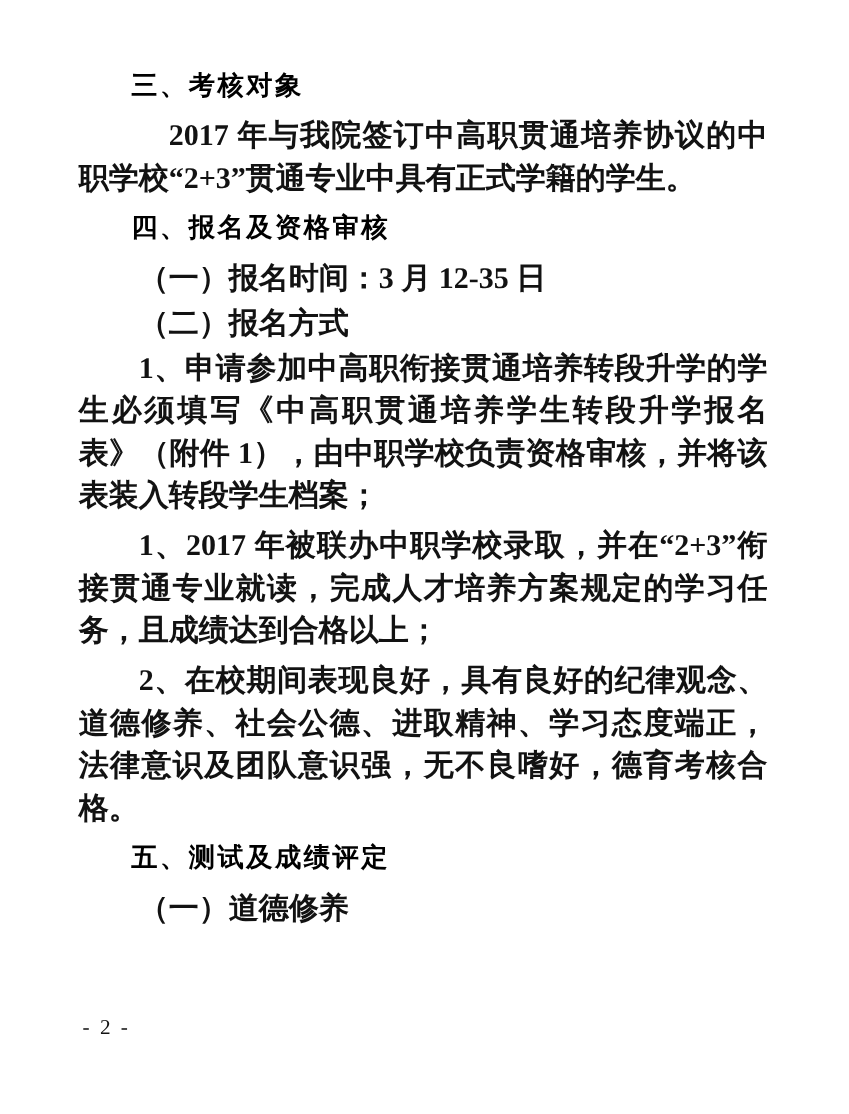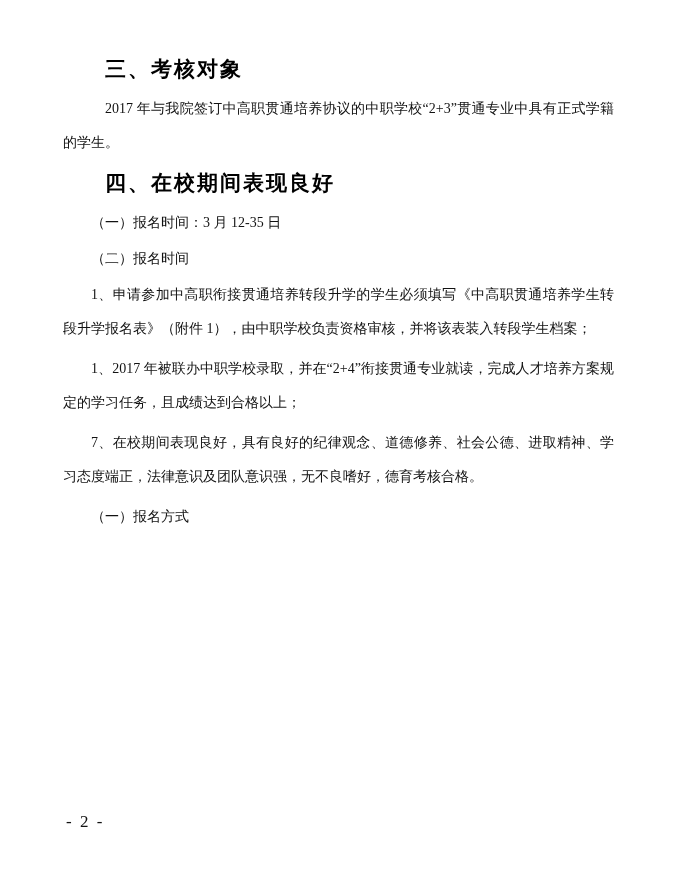--- a/index.html
+++ b/index.html
@@ -13,25 +13,26 @@
     color: #121212;
   }
   .content {
     position: absolute;
     left: 63px;
     top: 52px;
     width: 551px;
   }
   .content p {
     margin: 0 0 6px 0;
-    font-size: 14px;
+    font-size: 24px;
     line-height: 34px;
     text-align: justify;
     text-justify: inter-ideograph;
     word-break: break-all;
+    font-weight: bold;
   }
   p.heading {
     font-family: "Liberation Sans", "DejaVu Sans", sans-serif;
     font-weight: bold;
     font-size: 21px;
     letter-spacing: 2px;
     color: #000000;
     text-indent: 2em;
     text-align: left;
     margin: 0 0 6px 0;
@@ -53,22 +54,23 @@
     font-family: "Liberation Serif", "DejaVu Serif", serif;
   }
 </style>
 </head>
 <body>
 
 <div class="page">
   <div class="content">
     <p class="heading">三、考核对象</p>
     <p class="para-wide">2017 年与我院签订中高职贯通培养协议的中职学校“2+3”贯通专业中具有正式学籍的学生。</p>
-    <p class="heading">四、在校期间表现良好</p>
+    <p class="heading">四、报名及资格审核</p>
     <p class="sub">（一）报名时间：3 月 12-35 日</p>
-    <p class="sub">（二）报名时间</p>
+    <p class="sub">（二）报名方式</p>
     <p class="para">1、申请参加中高职衔接贯通培养转段升学的学生必须填写《中高职贯通培养学生转段升学报名表》（附件 1），由中职学校负责资格审核，并将该表装入转段学生档案；</p>
-    <p class="para">1、2017 年被联办中职学校录取，并在“2+4”衔接贯通专业就读，完成人才培养方案规定的学习任务，且成绩达到合格以上；</p>
-    <p class="para">7、在校期间表现良好，具有良好的纪律观念、道德修养、社会公德、进取精神、学习态度端正，法律意识及团队意识强，无不良嗜好，德育考核合格。</p>
-    <p class="sub">（一）报名方式</p>
+    <p class="para">1、2017 年被联办中职学校录取，并在“2+3”衔接贯通专业就读，完成人才培养方案规定的学习任务，且成绩达到合格以上；</p>
+    <p class="para">2、在校期间表现良好，具有良好的纪律观念、道德修养、社会公德、进取精神、学习态度端正，法律意识及团队意识强，无不良嗜好，德育考核合格。</p>
+    <p class="heading">五、测试及成绩评定</p>
+    <p class="sub">（一）道德修养</p>
   </div>
   <div class="footer">- 2 -</div>
 </div>
 
 </body></html>

